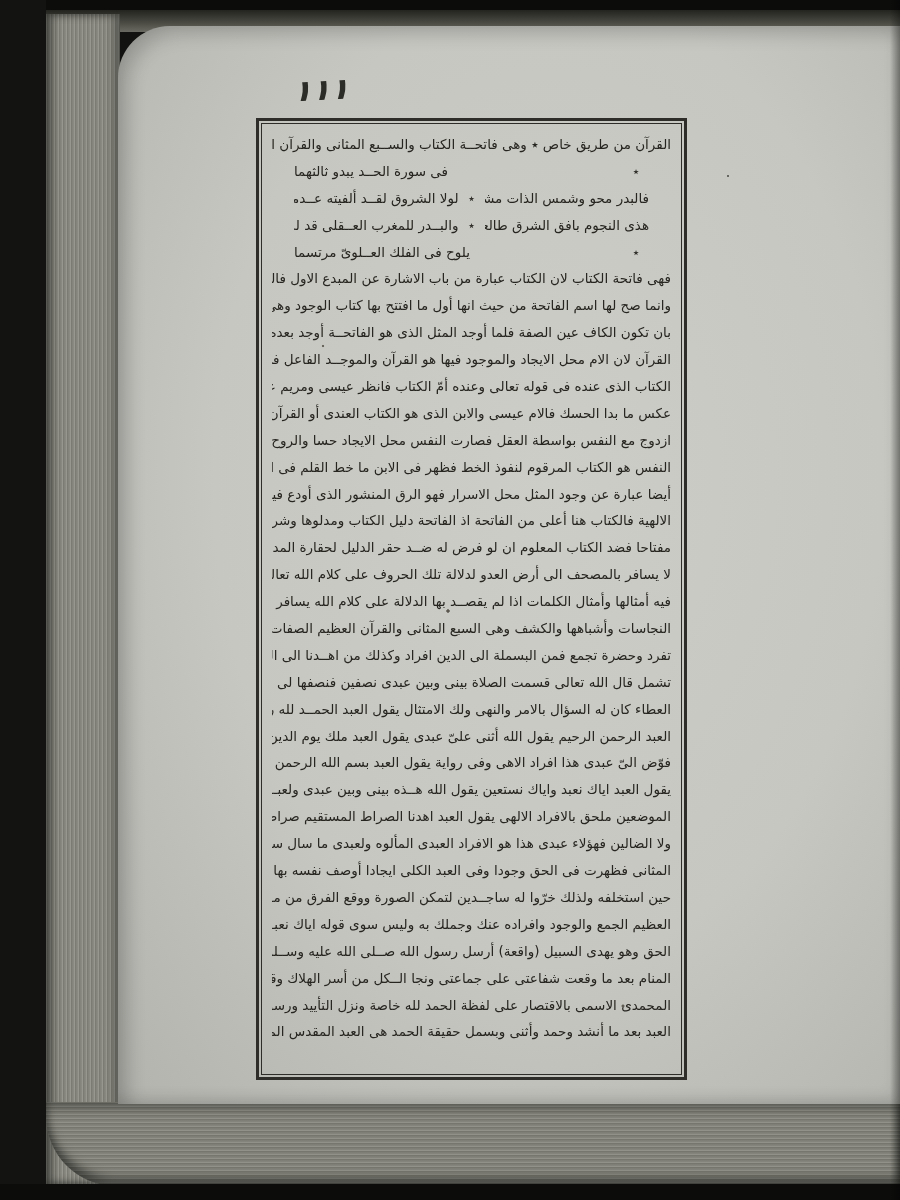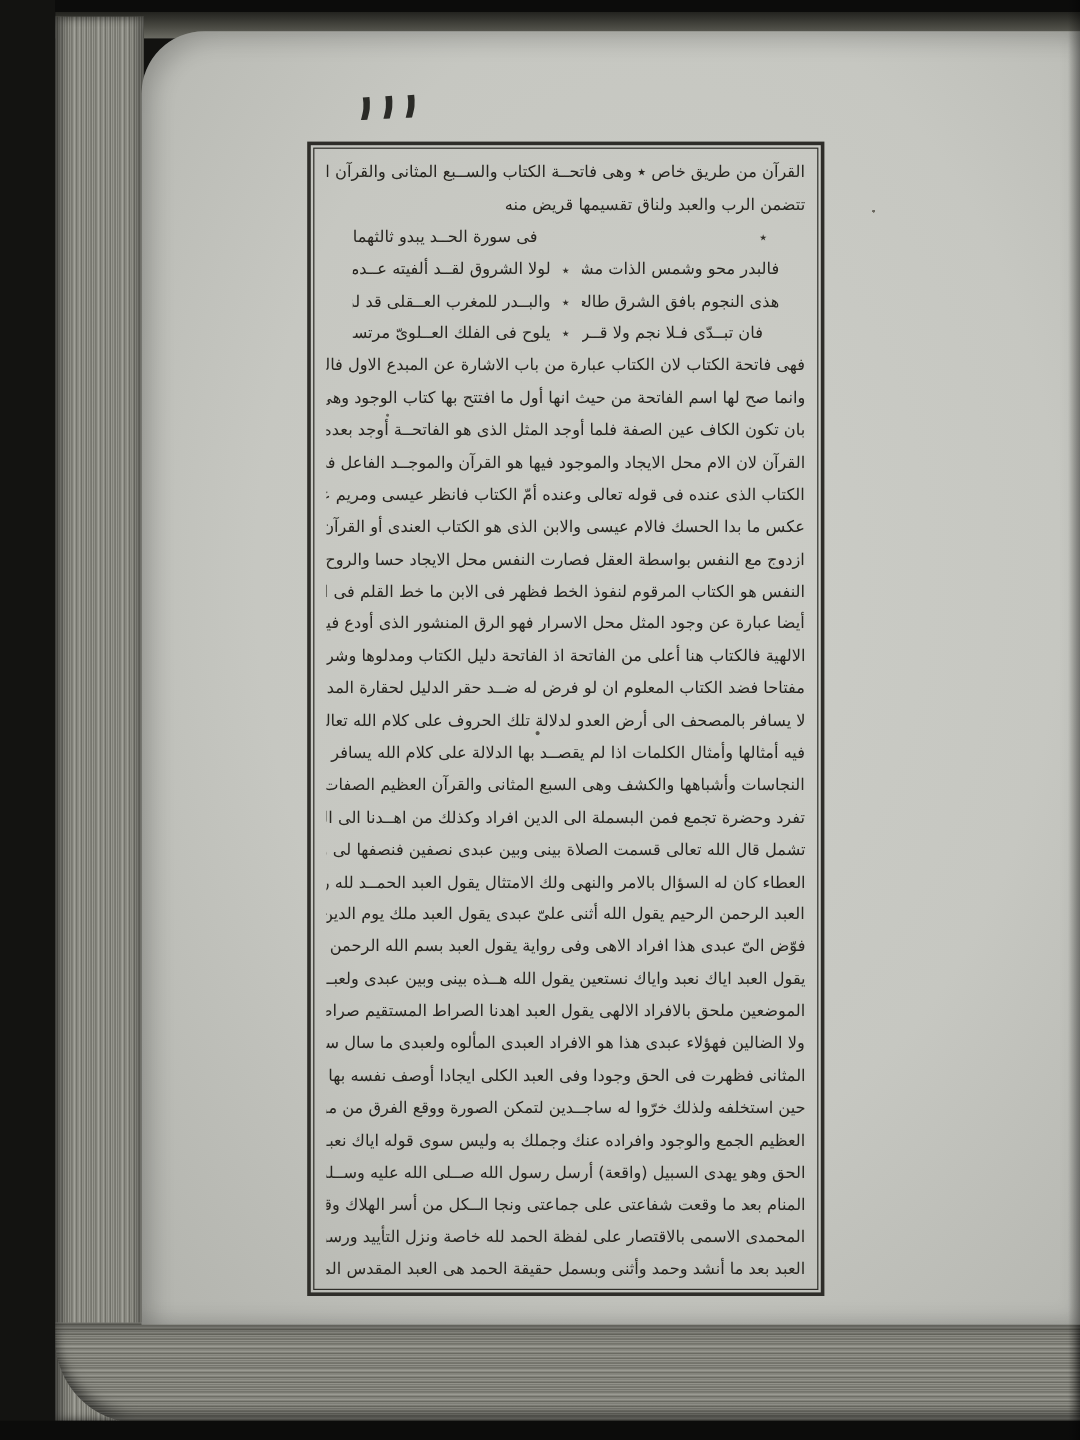--- a/index.html
+++ b/index.html
@@ -61,39 +61,37 @@
   <div class="black-bottom"></div>
 
   <div class="page">
     <div class="speckles"></div>
     <div class="page-number">١١١</div>
 
     <div class="frame">
       <div class="frame-inner">
         <div id="header-lines">
             <div class="bline">القرآن من طريق خاص ٭ وهى فاتحــة الكتاب والســبع المثانى والقرآن العظيم والكافية والبسملة آية منها وهى</div>
-            <div class="bline last-right">تتضمن الرب والعبد ولناق تقسيمها قريض منه</div>
           </div>
         <div id="poetry-block">
             <div class="verse">
               <span class="vsep">٭</span>
               <span class="hemi">فى سورة الحــد يبدو ثالثهما</span>
             </div>
             <div class="verse">
               <span class="hemi">فالبدر محو وشمس الذات مشرقة</span>
               <span class="vsep">٭</span>
               <span class="hemi">لولا الشروق لقــد ألفيته عــدما</span>
             </div>
             <div class="verse">
               <span class="hemi">هذى النجوم بافق الشرق طالعــة</span>
               <span class="vsep">٭</span>
               <span class="hemi">والبــدر للمغرب العــقلى قد لزما</span>
             </div>
             <div class="verse">
-              <span class="hemi">فان تبــدّى فـلا نجم ولا قــر</span>
               <span class="vsep">٭</span>
               <span class="hemi">يلوح فى الفلك العــلوىّ مرتسما</span>
             </div>
           </div>
         <div id="body-lines">
             <div class="bline">فهى فاتحة الكتاب لان الكتاب عبارة من باب الاشارة عن المبدع الاول فالكتاب يتضمن الفاتحــة وغيرها لانها منه</div>
             <div class="bline">وانما صح لها اسم الفاتحة من حيث انها أول ما افتتح بها كتاب الوجود وهى عبارة عن المثل المنزه فى ليس كمثله شئ</div>
             <div class="bline">بان تكون الكاف عين الصفة فلما أوجد المثل الذى هو الفاتحــة أوجد بعده الكتاب وجعله مفتاحا له فتأمل وهى أم</div>
             <div class="bline">القرآن لان الام محل الايجاد والموجود فيها هو القرآن والموجــد الفاعل فى الام فالام هى الجامعــة الكلية وهى أم</div>
             <div class="bline">الكتاب الذى عنده فى قوله تعالى وعنده أمّ الكتاب فانظر عيسى ومريم عليهما الســلام وفاعل الايجاد يخرج لك</div>

